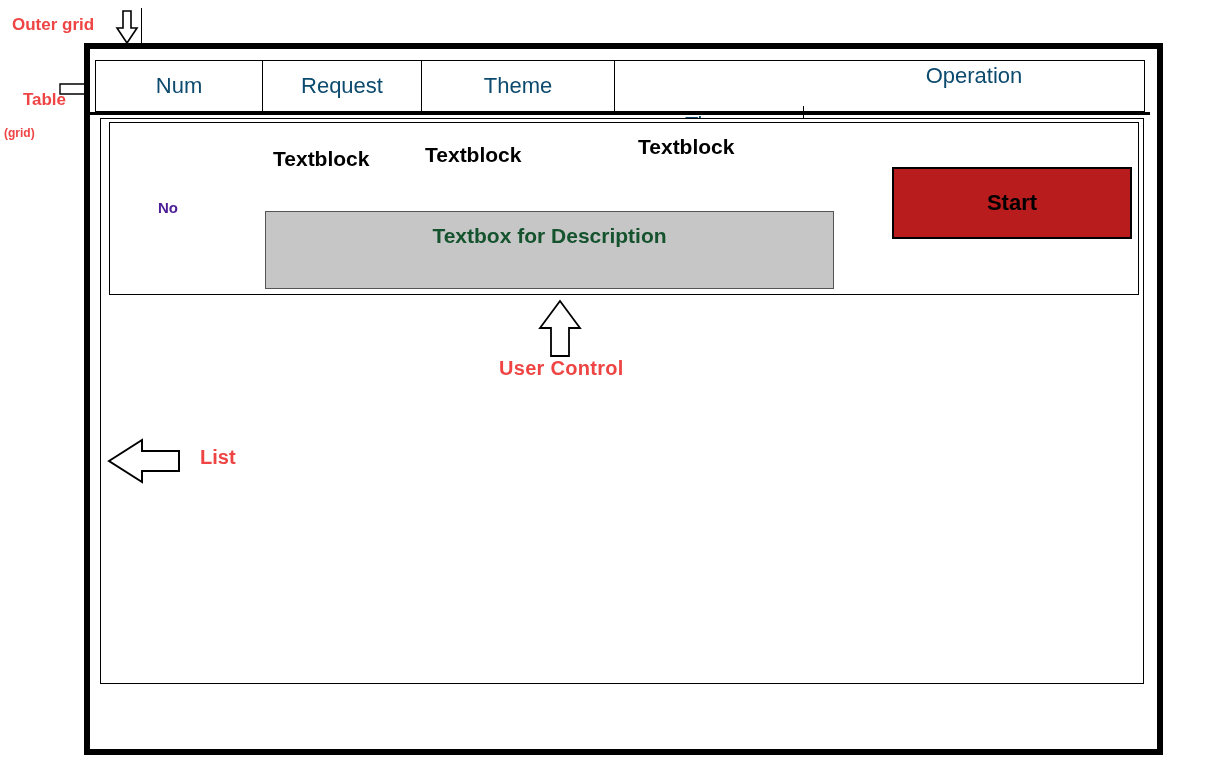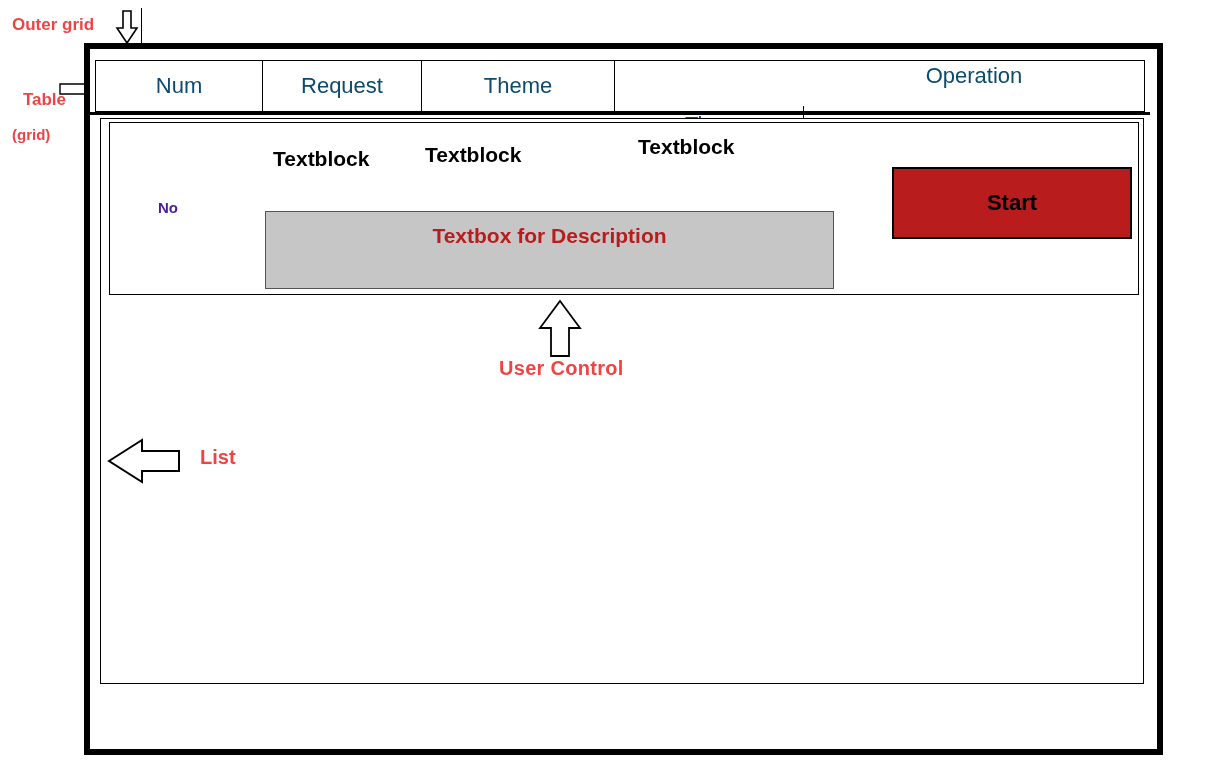--- a/index.html
+++ b/index.html
@@ -23,21 +23,21 @@
   
   .anno-label {
     position: absolute;
     font-weight: bold;
     color: #ef4444;
     white-space: pre;
     line-height: 1.05;
   }
   #anno-outer-grid-label { left: 12px;  top: 16px;  font-size: 17px; }
   #anno-table-label      { left: 4px;   top: 73px;  font-size: 17px; }
-  #anno-table-label .sub { display: block; font-size: 15px; margin-left: 8px; }
+  #anno-table-label .sub { display: block; font-size: 12px; }
   #anno-usercontrol-label{ left: 499px; top: 358px; font-size: 20px; letter-spacing: .3px; }
   #anno-list-label       { left: 200px; top: 447px; font-size: 20px; }
 
   
   .anno-arrow { position: absolute; }
   .anno-arrow svg { display: block; overflow: visible; }
 
   #anno-outer-grid-arrow { left: 116px; top: 11px; }
   #anno-outer-grid-tick {
     position: absolute;
@@ -148,21 +148,21 @@
     height: 78px;
     background: #c6c6c6;
     border: 1px solid #555555;
     box-sizing: border-box;
     display: flex;
     align-items: flex-start;
     justify-content: center;
     padding-top: 12px;
     font-size: 21px;
     font-weight: bold;
-    color: #b91c1c;
+    color: #14532d;
   }
 
   #uc-start-button {
     position: absolute;
     left: 782px;
     top: 44px;
     width: 240px;
     height: 72px;
     border: 2px solid #000000;
     box-sizing: border-box;

